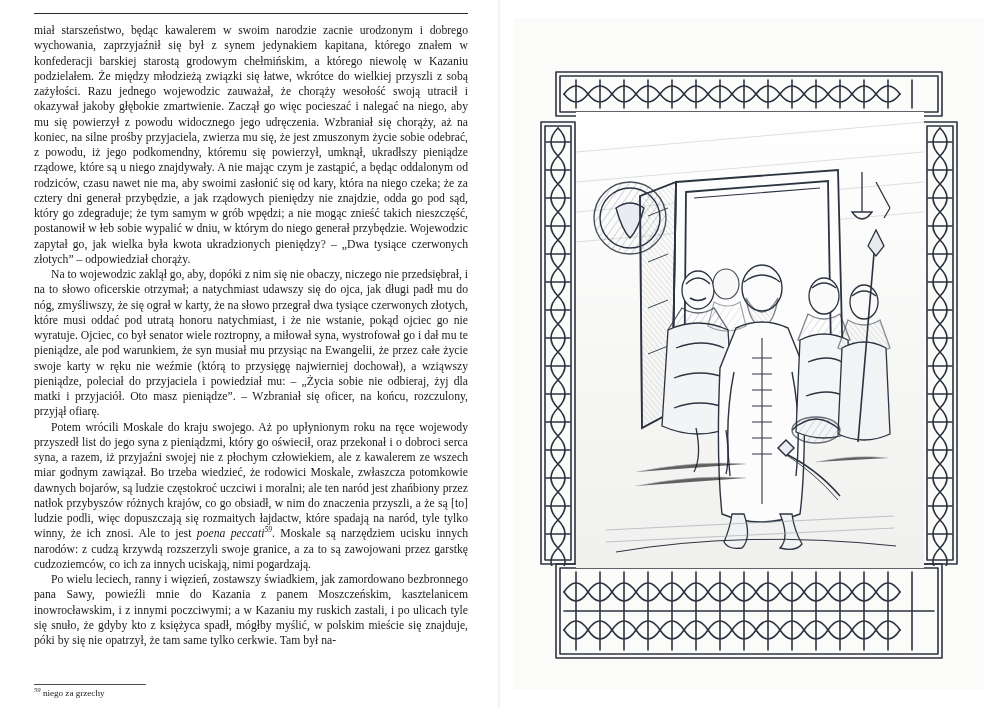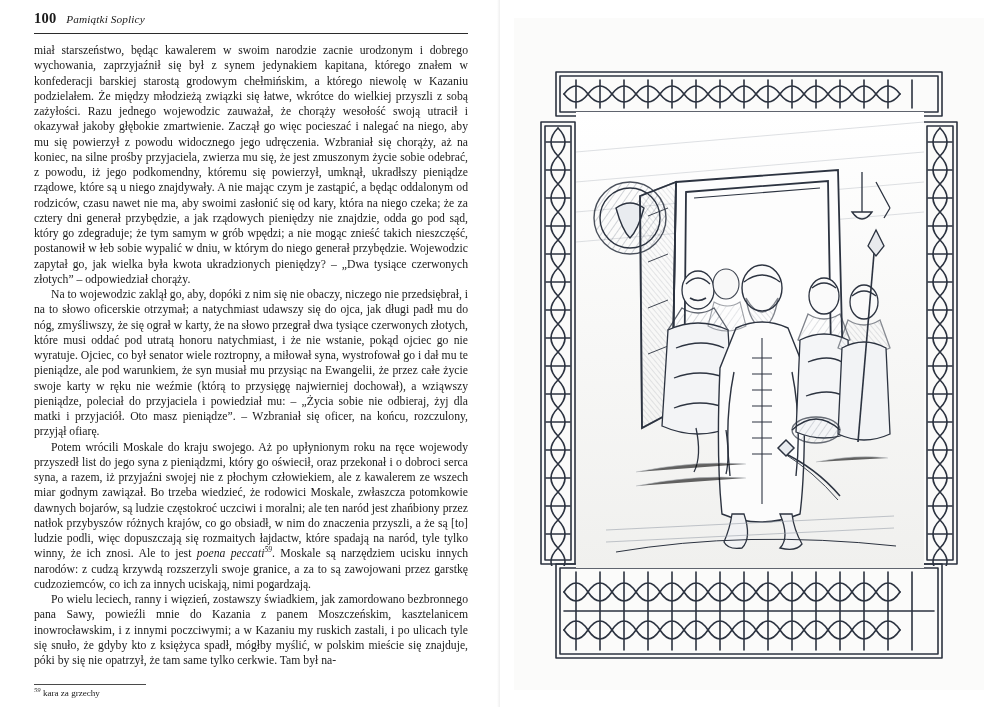--- a/index.html
+++ b/index.html
@@ -153,40 +153,36 @@
   }
   .sketchy { stroke-linecap: round; stroke-linejoin: round; }
 </style>
 </head>
 <body>
 
 <div class="spread">
 
   <div class="page-left">
 
-    <div class="page-header">
-      <span class="folio">100</span>
-      <span class="running-title">Pamiątki Soplicy</span>
-    </div>
     <div class="header-rule">
         <span class="thin"></span>
       </div>
 
     <div class="body-text">
       <p class="noindent">miał starszeństwo, będąc kawalerem w swoim narodzie zacnie urodzonym i dobrego wychowania, zaprzyjaźnił się był z synem jedynakiem kapitana, którego znałem w konfederacji barskiej starostą grodowym chełmińskim, a którego niewolę w Kazaniu podzielałem. Że między młodzieżą związki się łatwe, wkrótce do wielkiej przyszli z sobą zażyłości. Razu jednego wojewodzic zauważał, że chorąży wesołość swoją utracił i okazywał jakoby głębokie zmartwienie. Zaczął go więc pocieszać i nalegać na niego, aby mu się powierzył z powodu widocznego jego udręczenia. Wzbraniał się chorąży, aż na koniec, na silne prośby przyjaciela, zwierza mu się, że jest zmuszonym życie sobie odebrać, z powodu, iż jego podkomendny, któremu się powierzył, umknął, ukradłszy pieniądze rządowe, które są u niego znajdywały. A nie mając czym je zastąpić, a będąc oddalonym od rodziców, czasu nawet nie ma, aby swoimi zasłonić się od kary, która na niego czeka; że za cztery dni generał przybędzie, a jak rządowych pieniędzy nie znajdzie, odda go pod sąd, który go zdegraduje; że tym samym w grób wpędzi; a nie mogąc znieść takich nieszczęść, postanowił w łeb sobie wypalić w dniu, w którym do niego generał przybędzie. Wojewodzic zapytał go, jak wielka była kwota ukradzionych pieniędzy? – „Dwa tysiące czerwonych złotych” – odpowiedział chorąży.</p>
       <p>Na to wojewodzic zaklął go, aby, dopóki z nim się nie obaczy, niczego nie przedsiębrał, i na to słowo oficerskie otrzymał; a natychmiast udawszy się do ojca, jak długi padł mu do nóg, zmyśliwszy, że się ograł w karty, że na słowo przegrał dwa tysiące czerwonych złotych, które musi oddać pod utratą honoru natychmiast, i że nie wstanie, pokąd ojciec go nie wyratuje. Ojciec, co był senator wiele roztropny, a miłował syna, wystrofował go i dał mu te pieniądze, ale pod warunkiem, że syn musiał mu przysiąc na Ewangelii, że przez całe życie swoje karty w ręku nie weźmie (którą to przysięgę najwierniej dochował), a wziąwszy pieniądze, poleciał do przyjaciela i powiedział mu: – „Życia sobie nie odbieraj, żyj dla matki i przyjaciół. Oto masz pieniądze”. – Wzbraniał się oficer, na końcu, rozczulony, przyjął ofiarę.</p>
       <p>Potem wrócili Moskale do kraju swojego. Aż po upłynionym roku na ręce wojewody przyszedł list do jego syna z pieniądzmi, który go oświecił, oraz przekonał i o dobroci serca syna, a razem, iż przyjaźni swojej nie z płochym człowiekiem, ale z kawalerem ze wszech miar godnym zawiązał. Bo trzeba wiedzieć, że rodowici Moskale, zwłaszcza potomkowie dawnych bojarów, są ludzie częstokroć uczciwi i moralni; ale ten naród jest zhańbiony przez natłok przybyszów różnych krajów, co go obsiadł, w nim do znaczenia przyszli, a że są [to] ludzie podli, więc dopuszczają się rozmaitych łajdactw, które spadają na naród, tyle tylko winny, że ich znosi. Ale to jest <i>poena peccati</i><sup>59</sup>. Moskale są narzędziem ucisku innych narodów: z cudzą krzywdą rozszerzyli swoje granice, a za to są zawojowani przez garstkę cudzoziemców, co ich za innych uciskają, nimi pogardzają.</p>
       <p>Po wielu leciech, ranny i więzień, zostawszy świadkiem, jak zamordowano bezbronnego pana Sawy, powieźli mnie do Kazania z panem Moszczeńskim, kasztelanicem inowrocławskim, i z innymi poczciwymi; a w Kazaniu my ruskich zastali, i po ulicach tyle się snuło, że gdyby kto z księżyca spadł, mógłby myślić, w polskim mieście się znajduje, póki by się nie opatrzył, że tam same tylko cerkwie. Tam był na-</p>
     </div>
 
     <div class="footer-area">
       <div class="footnote-rule"></div>
       <div class="footnote">
         <sup>59</sup>
-        <span>kara za grzechy</span>
+        <span>niego za grzechy</span>
       </div>
     </div>
   </div>
 
   <div class="gutter"></div>
 
   <div class="page-right">
     <div class="plate">
       <div class="plate-inner">
 

